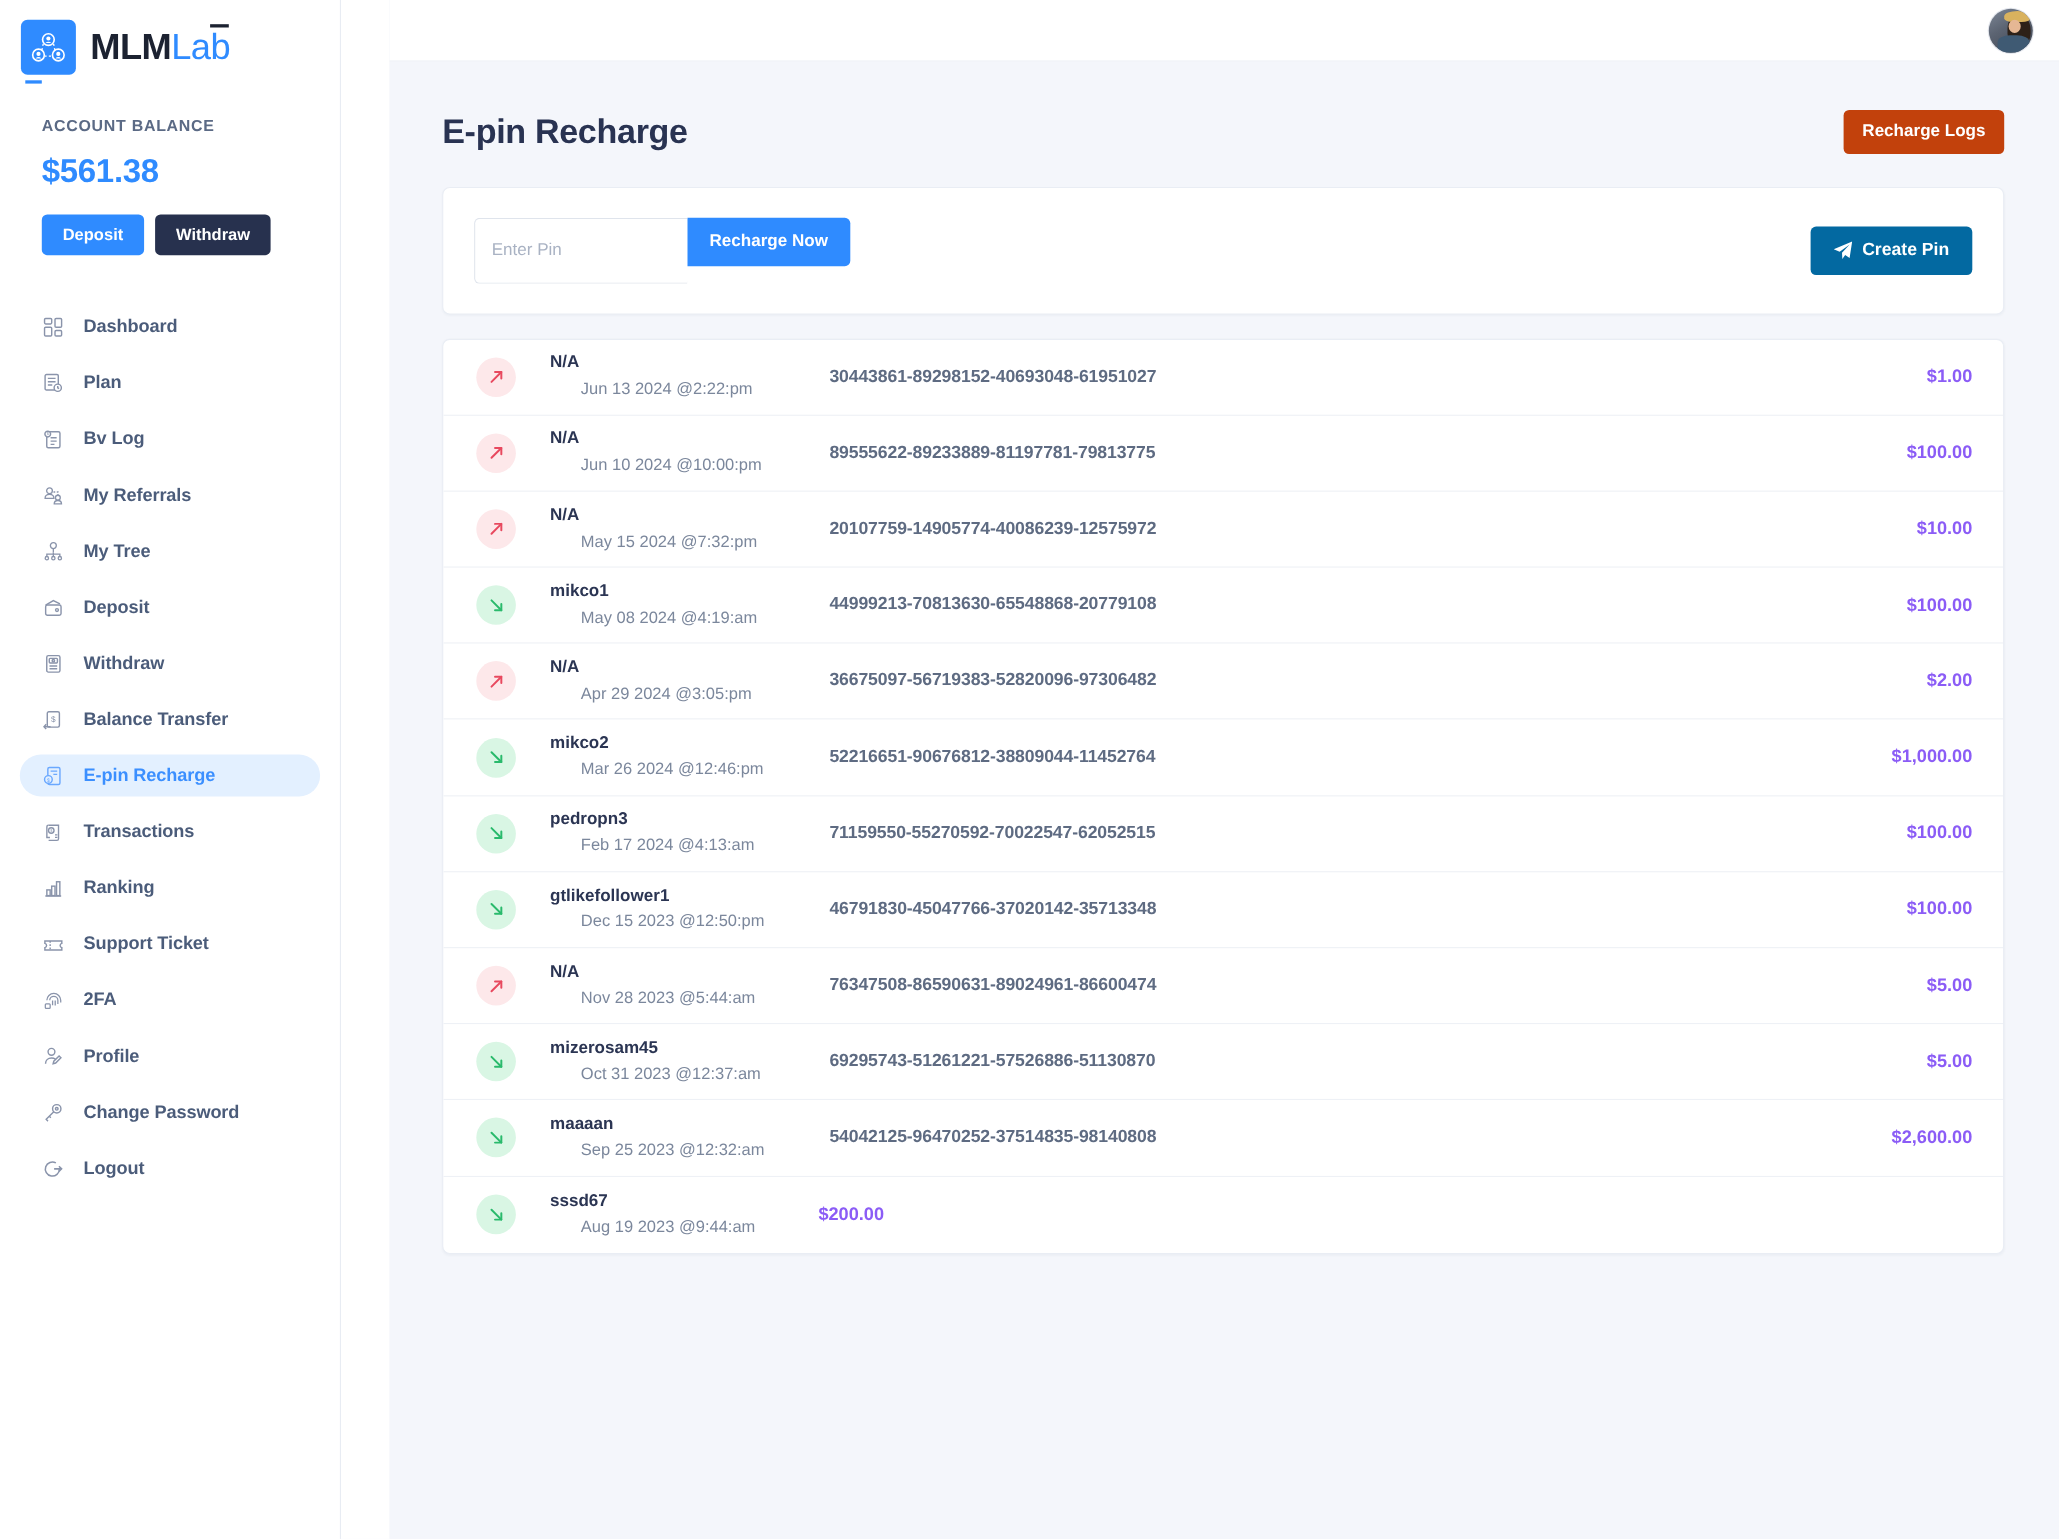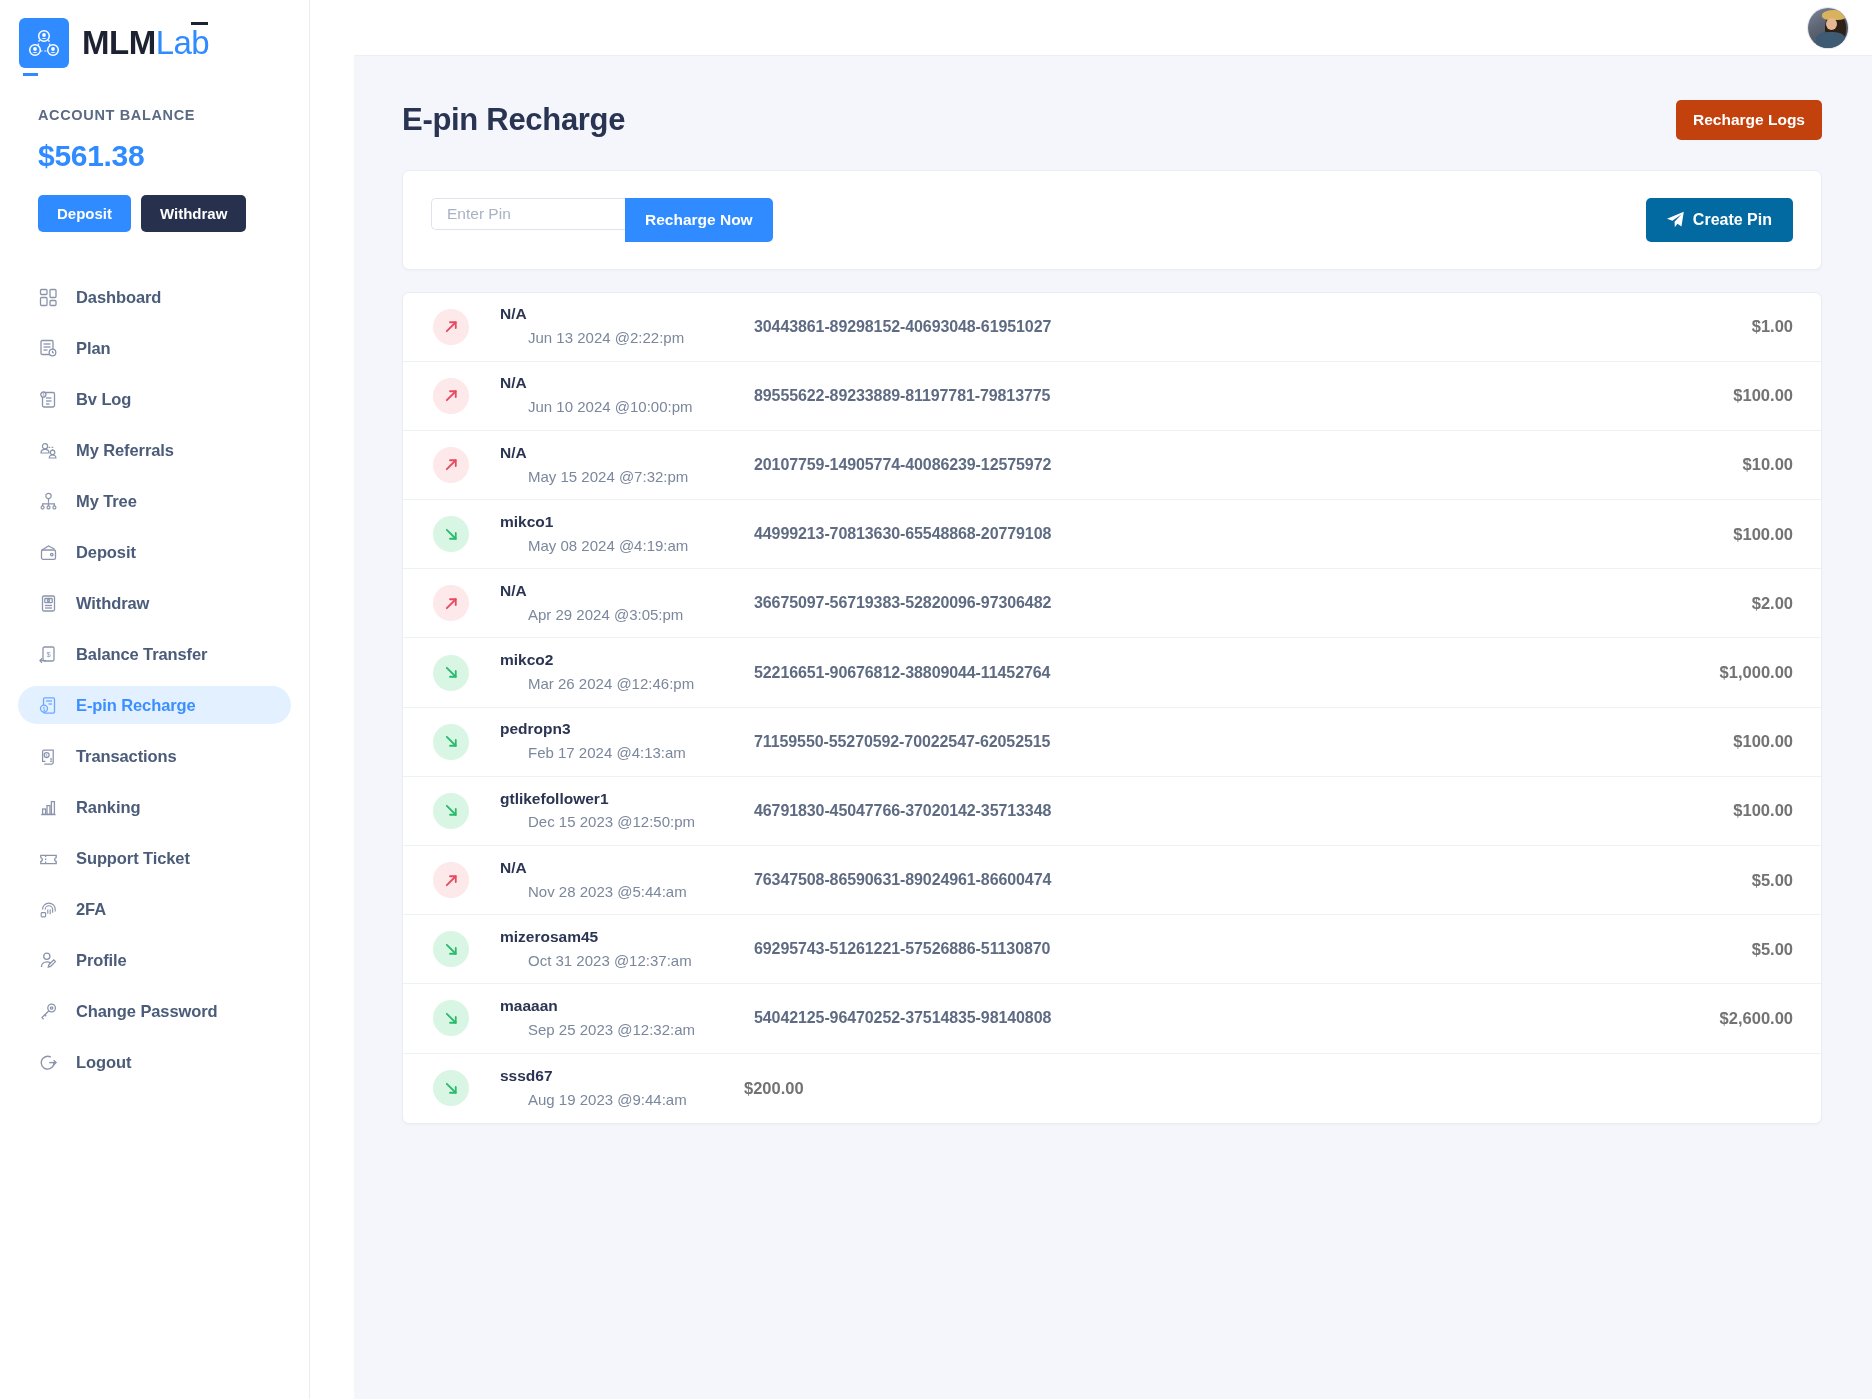--- a/index.html
+++ b/index.html
@@ -258,21 +258,21 @@
     align-items: center;
     justify-content: space-between;
     padding: 27px 28px;
     margin-bottom: 22px;
   }
 
   .pin-group { display: flex; align-items: stretch; }
 
   .pin-input {
     width: 194px;
-    height: 32px;
+    height: 60px;
     border: 1px solid #dfe4ec;
     border-right: none;
     border-radius: 5px 0 0 5px;
     font-family: inherit;
     font-size: 15.5px;
     padding: 0 15px;
     color: #3a4a66;
     outline: none;
     background: #fff;
   }
@@ -357,21 +357,21 @@
     font-size: 16px;
     font-weight: 700;
     color: #5e6b82;
     letter-spacing: -0.1px;
     padding-left: 10px;
   }
 
   .row-amount {
     font-size: 16.5px;
     font-weight: 700;
-    color: #737373;
+    color: #8b5cf6;
     text-align: right;
     white-space: nowrap;
   }
 </style>
 </head>
 <body>
 
 <div class="app">
 
   <aside class="sidebar">

